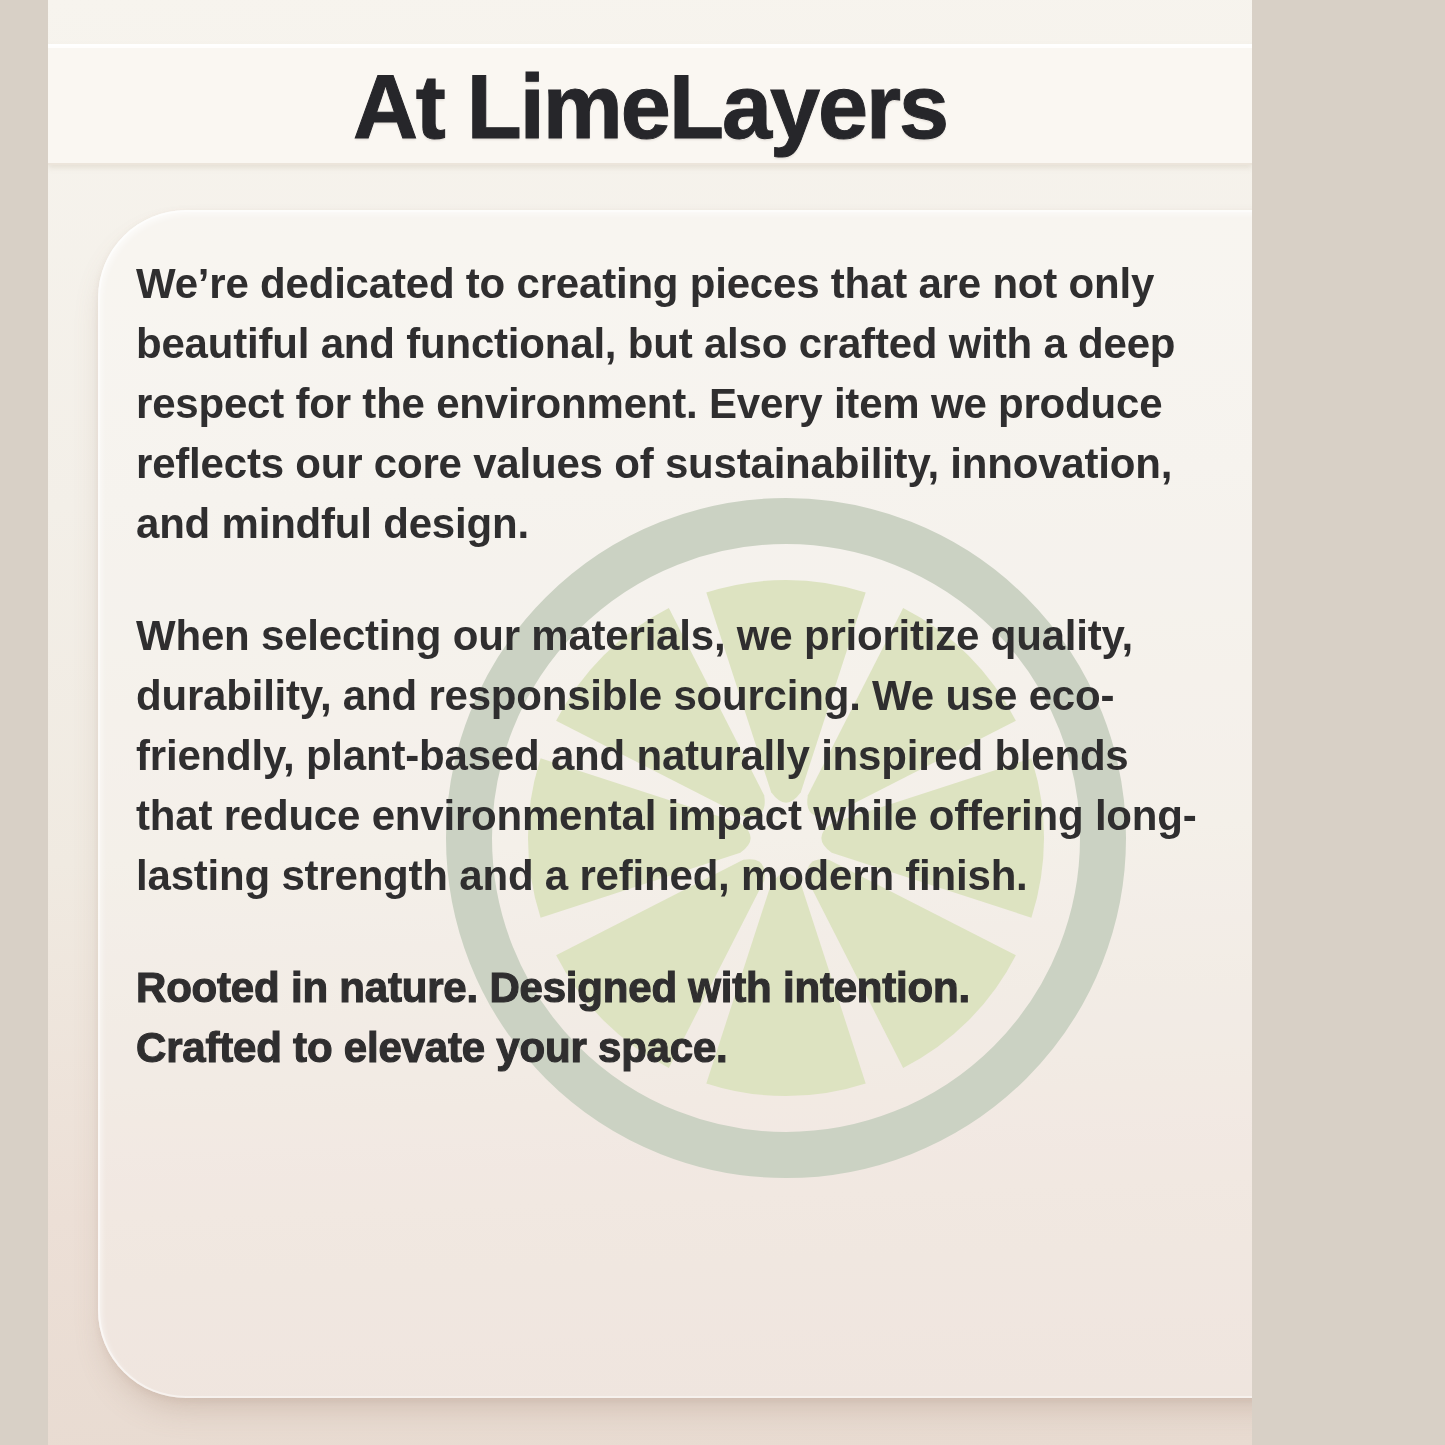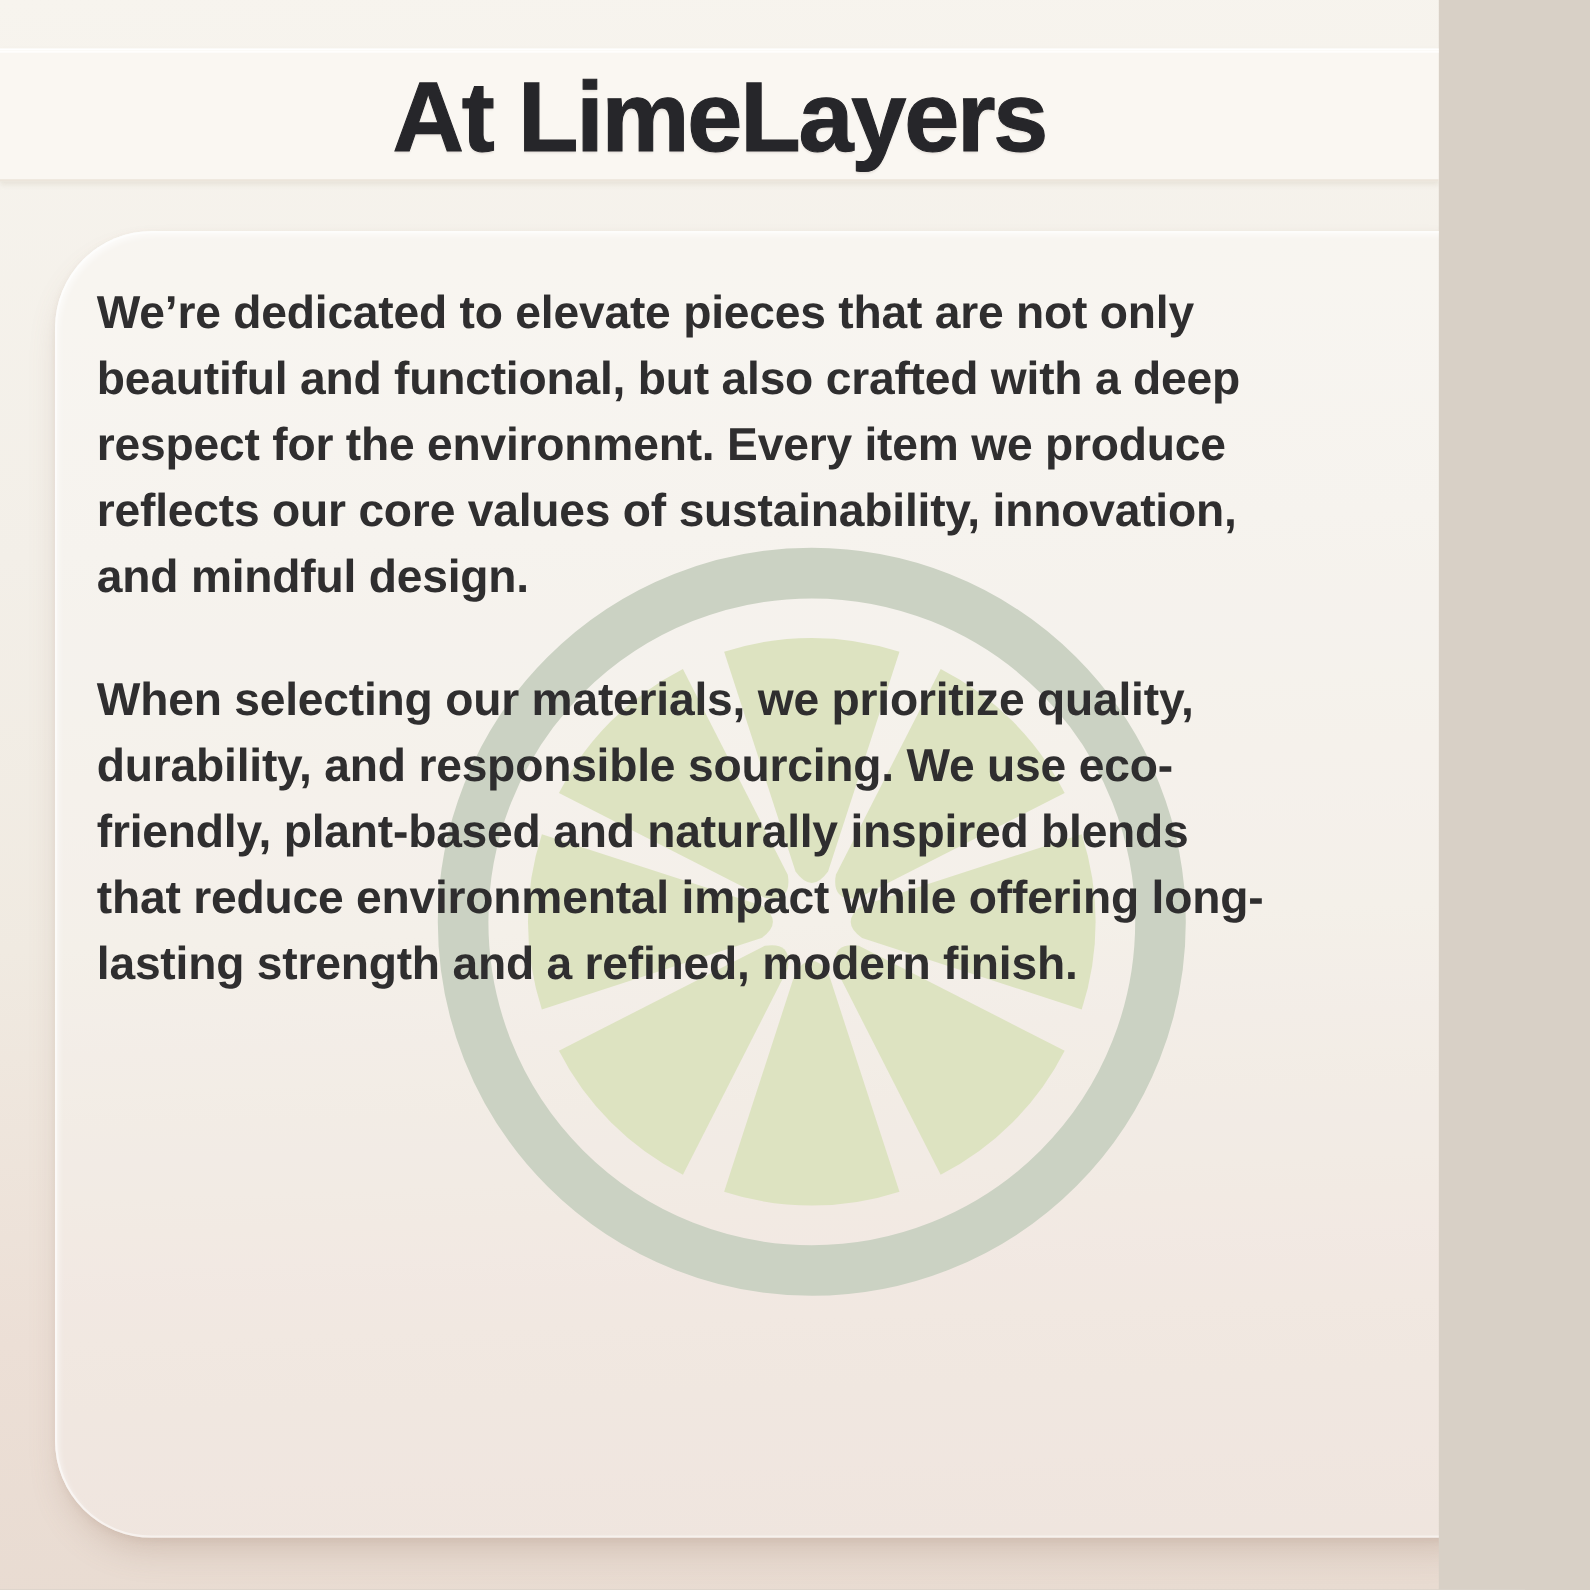--- a/index.html
+++ b/index.html
@@ -1,29 +1,30 @@
 <!DOCTYPE html>
 <html style="--background-top: #f7f4ee; --background-bottom: #e8dbd1; --band-background: #faf7f2; --title-text: #26262a; --body-text: #2f2e2f; --card-background: rgba(255,255,255,0.28); --lime-ring: #cbd2c3; --lime-flesh: #dde3c1;"><head>
 <meta charset="utf-8">
 <style>
   html, body { margin: 0; padding: 0; background: #d8d0c6; }
   * { box-sizing: border-box; }
 
   .page {
     position: relative;
-    width: 1308px;
+    width: 1204px;
     height: 1445px;
     overflow: hidden;
     font-family: "Liberation Sans", sans-serif;
     background: linear-gradient(178deg,
       var(--background-top) 0%,
       #f3efe8 34%,
       #f0eae1 58%,
       #ecdfd6 82%,
       var(--background-bottom) 100%);
+    margin-left: 48px;
   }
 
   
   .band {
     position: absolute;
     left: 0; right: 0;
     top: 44px;
     height: 121px;
     background: var(--band-background);
     border-top: 2px solid rgba(255,255,255,0.95);
@@ -115,26 +116,28 @@
           <use href="#w0" transform="rotate(135)"></use>
           <use href="#w0" transform="rotate(180)"></use>
           <use href="#w0" transform="rotate(225)"></use>
           <use href="#w0" transform="rotate(270)"></use>
           <use href="#w0" transform="rotate(315)"></use>
         </g>
       </g>
     </svg>
 
     <div class="copy">
-      <p>We’re dedicated to elevate pieces that are not only
+      <p>We’re dedicated to creating pieces that are not only
 beautiful and functional, but also crafted with a deep
 respect for the environment. Every item we produce
 reflects our core values of sustainability, innovation,
 and mindful design.</p>
       <p>When selecting our materials, we prioritize quality,
 durability, and responsible sourcing. We use eco-
 friendly, plant-based and naturally inspired blends
 that reduce environmental impact while offering long-
 lasting strength and a refined, modern finish.</p>
+      <p class="tagline">Rooted in nature. Designed with intention.
+Crafted to elevate your space.</p>
     </div>
   </main>
 
 </div>
 
 </body></html>

